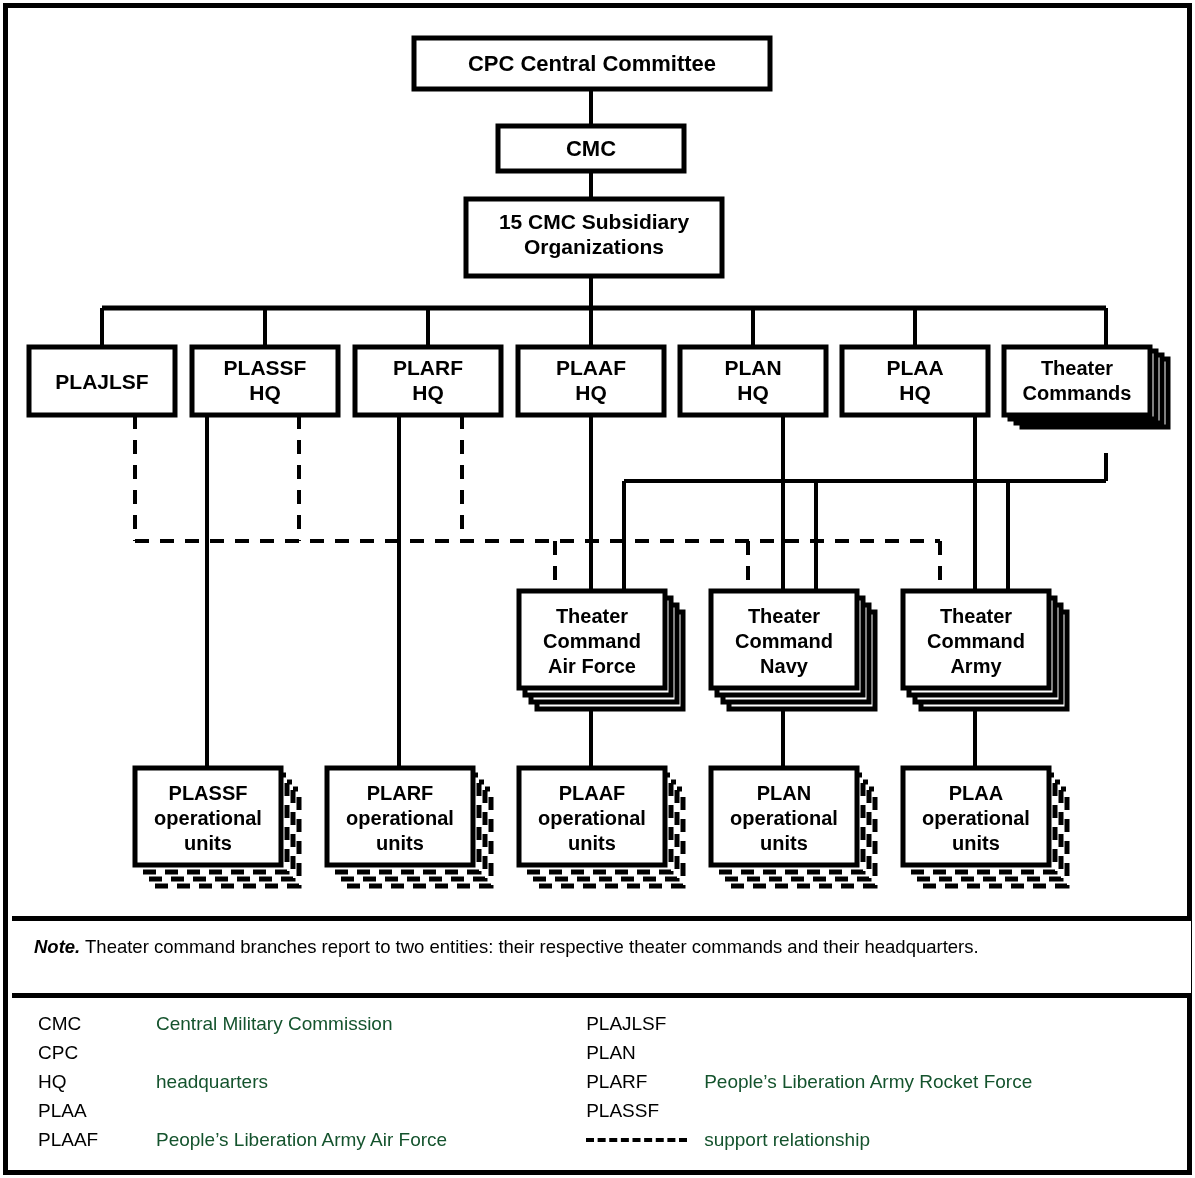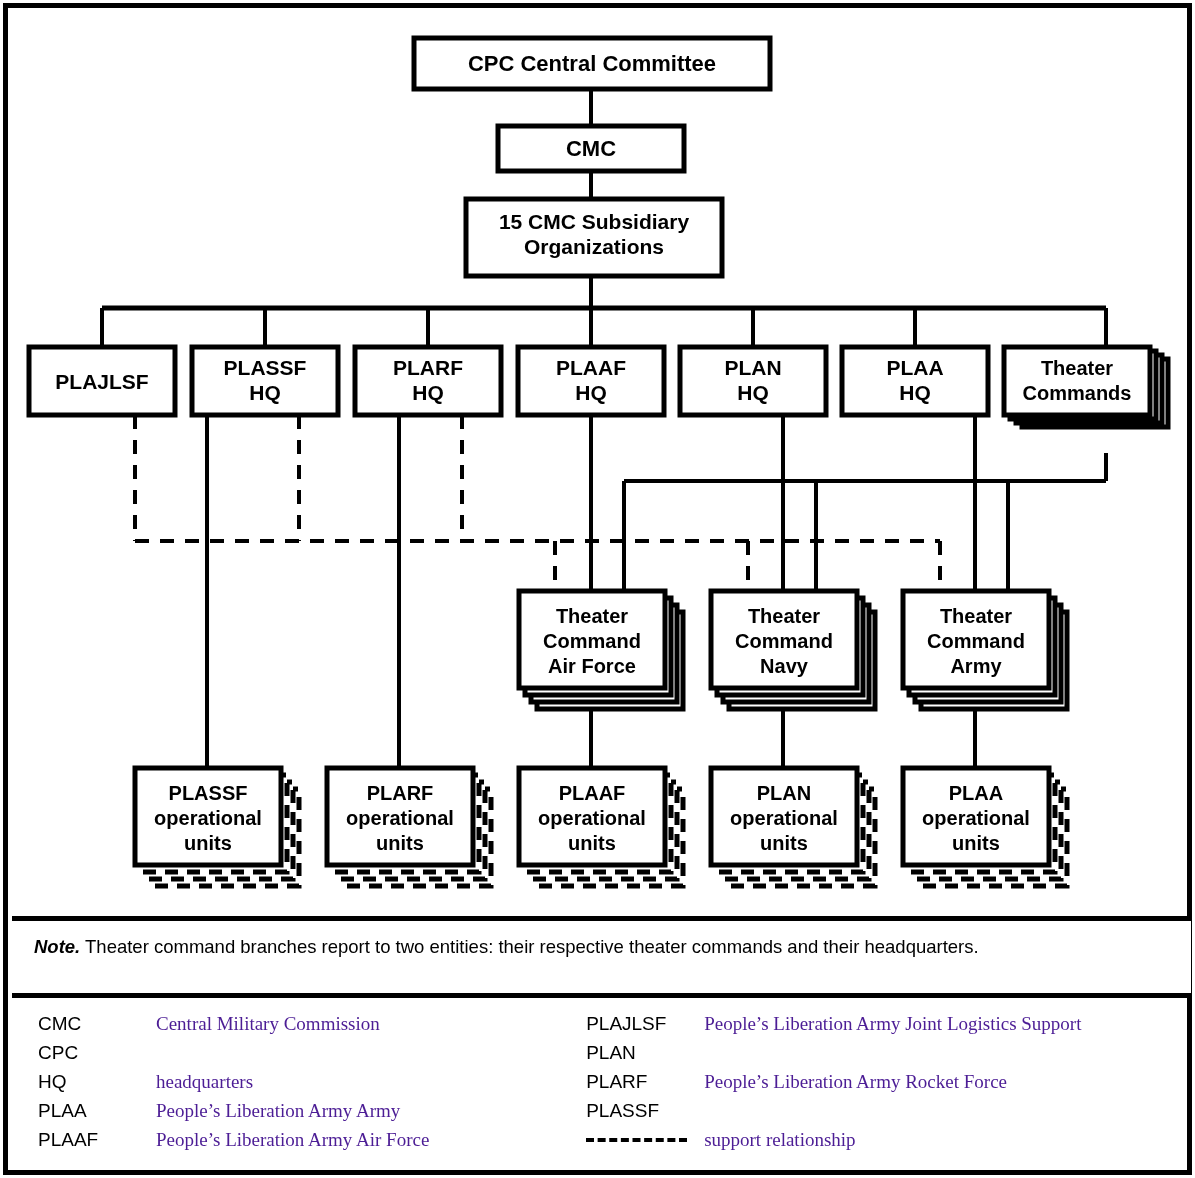--- a/index.html
+++ b/index.html
@@ -68,22 +68,22 @@
     align-items:flex-start;
     height:29px;
     line-height:29px;
   }
   .legend-abbr{
     width:118px;flex:0 0 118px;
     font-size:19px;color:#000;
     font-family:"Liberation Sans",sans-serif;
   }
   .legend-def{
-    font-size:19px;color:#4c1d95;
-    font-family:Liberation Serif, serif;
+    font-size:19px;color:#14532d;
+    font-family:Liberation Sans, sans-serif;
     white-space:nowrap;
   }
   .legend-abbr.swatch{position:relative;}
   .swatch-solid{
     position:absolute;left:0;top:13px;
     width:101px;height:4px;background:#000;
   }
   .swatch-dashed{
     position:absolute;left:0;top:13px;
     width:101px;height:0;
@@ -305,32 +305,30 @@
         </div>
         <div class="legend-row">
           <div class="legend-abbr">CPC</div>
         </div>
         <div class="legend-row">
           <div class="legend-abbr">HQ</div>
           <div class="legend-def">headquarters</div>
         </div>
         <div class="legend-row">
           <div class="legend-abbr">PLAA</div>
-          <div class="legend-def">People’s Liberation Army Army</div>
         </div>
         <div class="legend-row">
           <div class="legend-abbr">PLAAF</div>
           <div class="legend-def">People’s Liberation Army Air Force</div>
         </div>
       </div>
 
       <div class="legend-col right">
         <div class="legend-row">
           <div class="legend-abbr">PLAJLSF</div>
-          <div class="legend-def">People’s Liberation Army Joint Logistics Support</div>
         </div>
         <div class="legend-row">
           <div class="legend-abbr">PLAN</div>
         </div>
         <div class="legend-row">
           <div class="legend-abbr">PLARF</div>
           <div class="legend-def">People’s Liberation Army Rocket Force</div>
         </div>
         <div class="legend-row">
           <div class="legend-abbr">PLASSF</div>

